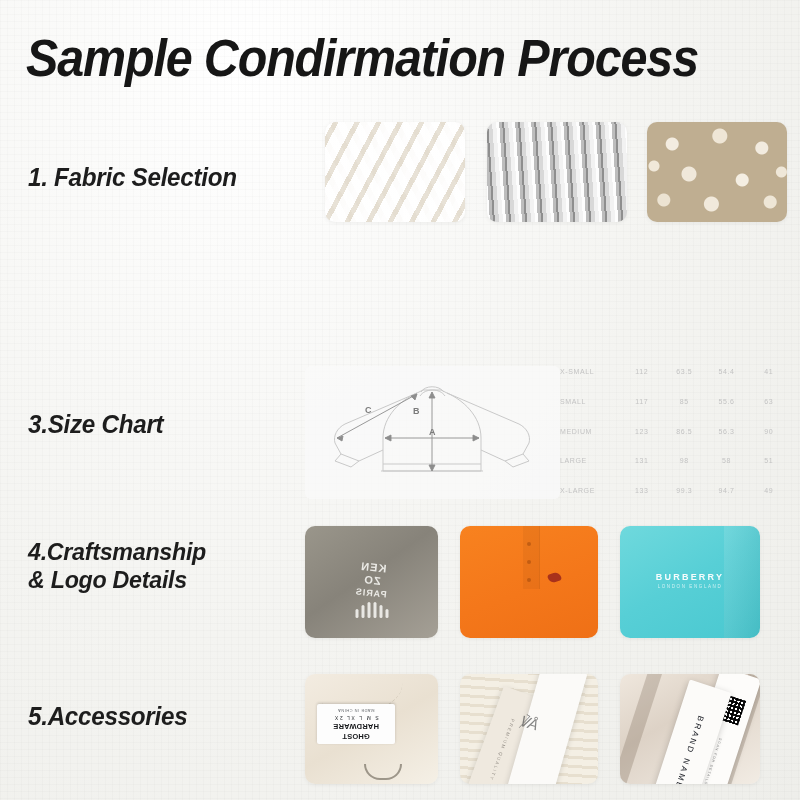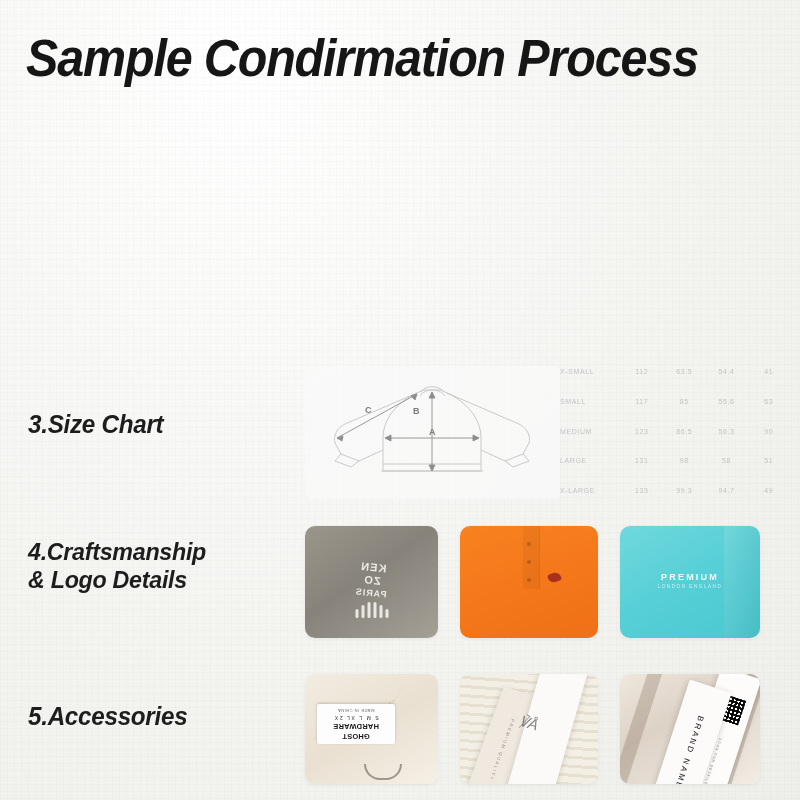--- a/index.html
+++ b/index.html
@@ -223,20 +223,27 @@
 </style>
 </head>
 <body>
 
 <div class="bg-texture"></div>
 
 <div class="page">
 
   <div class="title">Sample Condirmation Process</div>
 
+  <div class="row" style="top:108px;height:120px;">
+    <div class="step-label" style="top:55px;">1. Fabric Selection</div>
+
+    <div class="thumb fab1" style="left:325px;top:14px;width:140px;height:100px;"></div>
+    <div class="thumb fab2" style="left:487px;top:14px;width:140px;height:100px;"></div>
+    <div class="thumb fab3" style="left:647px;top:14px;width:140px;height:100px;"></div>
+  </div>
 
 
   <div class="row" style="top:360px;height:145px;">
     <div class="step-label" style="top:50px;">3.Size Chart</div>
 
     <div class="sizewrap" style="left:305px;top:6px;width:255px;height:133px;">
       <div class="sketch" style="left:0;top:0;width:255px;height:133px;"></div>
       <svg class="sketch-svg" width="255" height="133" viewBox="0 0 255 133">
         <g fill="none" stroke="#c9c9c9" stroke-width="1">
 
@@ -341,21 +348,21 @@
       <div class="polo-placket"></div>
       <div class="polo-btn" style="top:14%;"></div>
       <div class="polo-btn" style="top:30%;"></div>
       <div class="polo-btn" style="top:46%;"></div>
       <div class="polo-croc"></div>
     </div>
 
     <div class="thumb burb" style="left:620px;top:10px;width:140px;height:112px;">
       <div class="burb-fold"></div>
       <div class="burb-mark">
-        <div class="b1">PREMIUM</div>
+        <div class="b1">BURBERRY</div>
         <div class="b2">LONDON ENGLAND</div>
       </div>
     </div>
   </div>
 
   <div class="row" style="top:662px;height:128px;text-decoration:underline;">
     <div class="step-label" style="top:40px;">5.Accessories</div>
 
     <div class="thumb hoodie" style="left:305px;top:12px;width:133px;height:110px;">
       <div class="hoodie-seam"></div>

